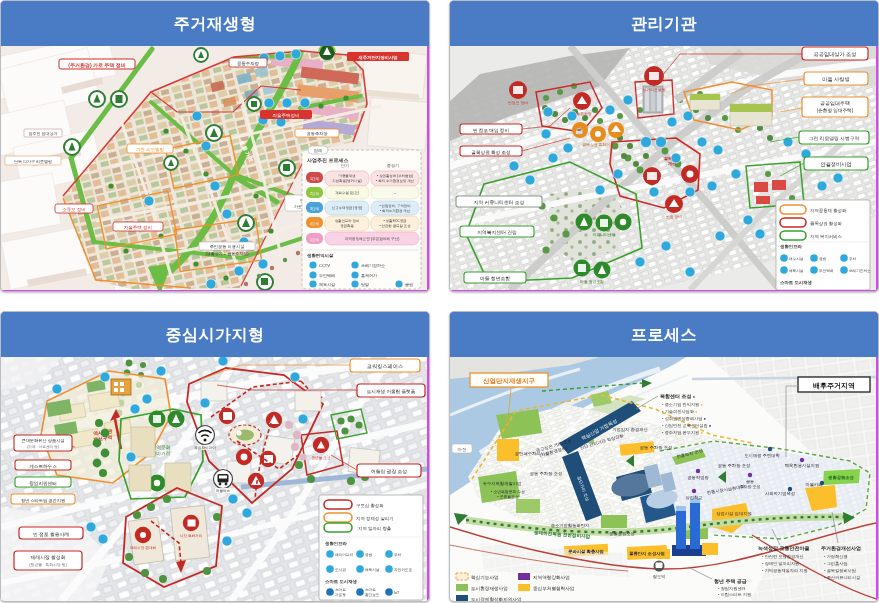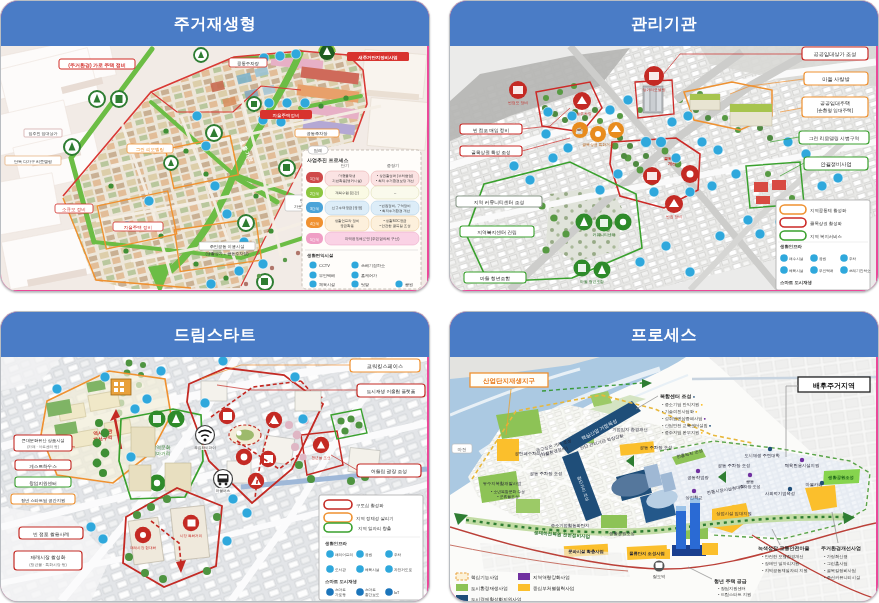--- a/index.html
+++ b/index.html
@@ -1,19 +1,19 @@
 <!DOCTYPE html>
 <html><head>
 <meta charset="utf-8">
 <style>
   html,body{margin:0;padding:0;background:#ffffff;}
   body{width:879px;height:603px;position:relative;overflow:hidden;
        font-family:"Liberation Sans",sans-serif;}
-  .panel{position:absolute;width:428px;border:1px solid #b9bdc2;border-radius:18px;
-         background:#ec4899;box-shadow:0 1px 2px rgba(0,0,0,0.25);overflow:hidden;}
+  .panel{position:absolute;width:428px;border:1px solid #b9bdc2;border-radius:5px;
+         background:#d946ef;box-shadow:0 1px 2px rgba(0,0,0,0.25);overflow:hidden;}
   .hdr{height:45px;background:#4a7cc6;color:#fff;font-size:16px;font-weight:bold;
        text-align:center;line-height:45px;letter-spacing:0.5px;}
   .map{position:relative;}
   svg{display:block;}
 </style>
 </head>
 <body>
 
 <div class="panel" style="left:0px;top:0px;height:290px;">
 
@@ -645,21 +645,21 @@
             <text x="399" y="226">쓰레기집하소</text>
     </g>
     <text x="330" y="238" font-size="4.4" fill="#333" font-weight="bold">스마트 도시재생</text>
   </g>
   </svg>
     </div>
 </div>
 
 <div class="panel" style="left:0px;top:311px;height:289px;">
 
-  <div class="hdr">드림스타트</div>
+  <div class="hdr">중심시가지형</div>
 
   <div class="map">
       <svg id="m3" width="426" height="244" viewBox="0 0 426 244">
   <defs>
     <pattern id="bld3" width="28" height="20" patternUnits="userSpaceOnUse" patternTransform="rotate(-20)">
       <rect width="28" height="20" fill="#e3e5e8"></rect>
       <rect x="1" y="2" width="11" height="7" fill="#fdfdfd" stroke="#bfc2c5" stroke-width="0.5"></rect>
       <rect x="15" y="2" width="10" height="6" fill="#f4f5f6" stroke="#c2c5c8" stroke-width="0.5"></rect>
       <rect x="3" y="12" width="10" height="6" fill="#fdfdfd" stroke="#bfc2c5" stroke-width="0.5"></rect>
       <rect x="16" y="12" width="9" height="6" fill="#f0f1f2" stroke="#c2c5c8" stroke-width="0.5"></rect>

